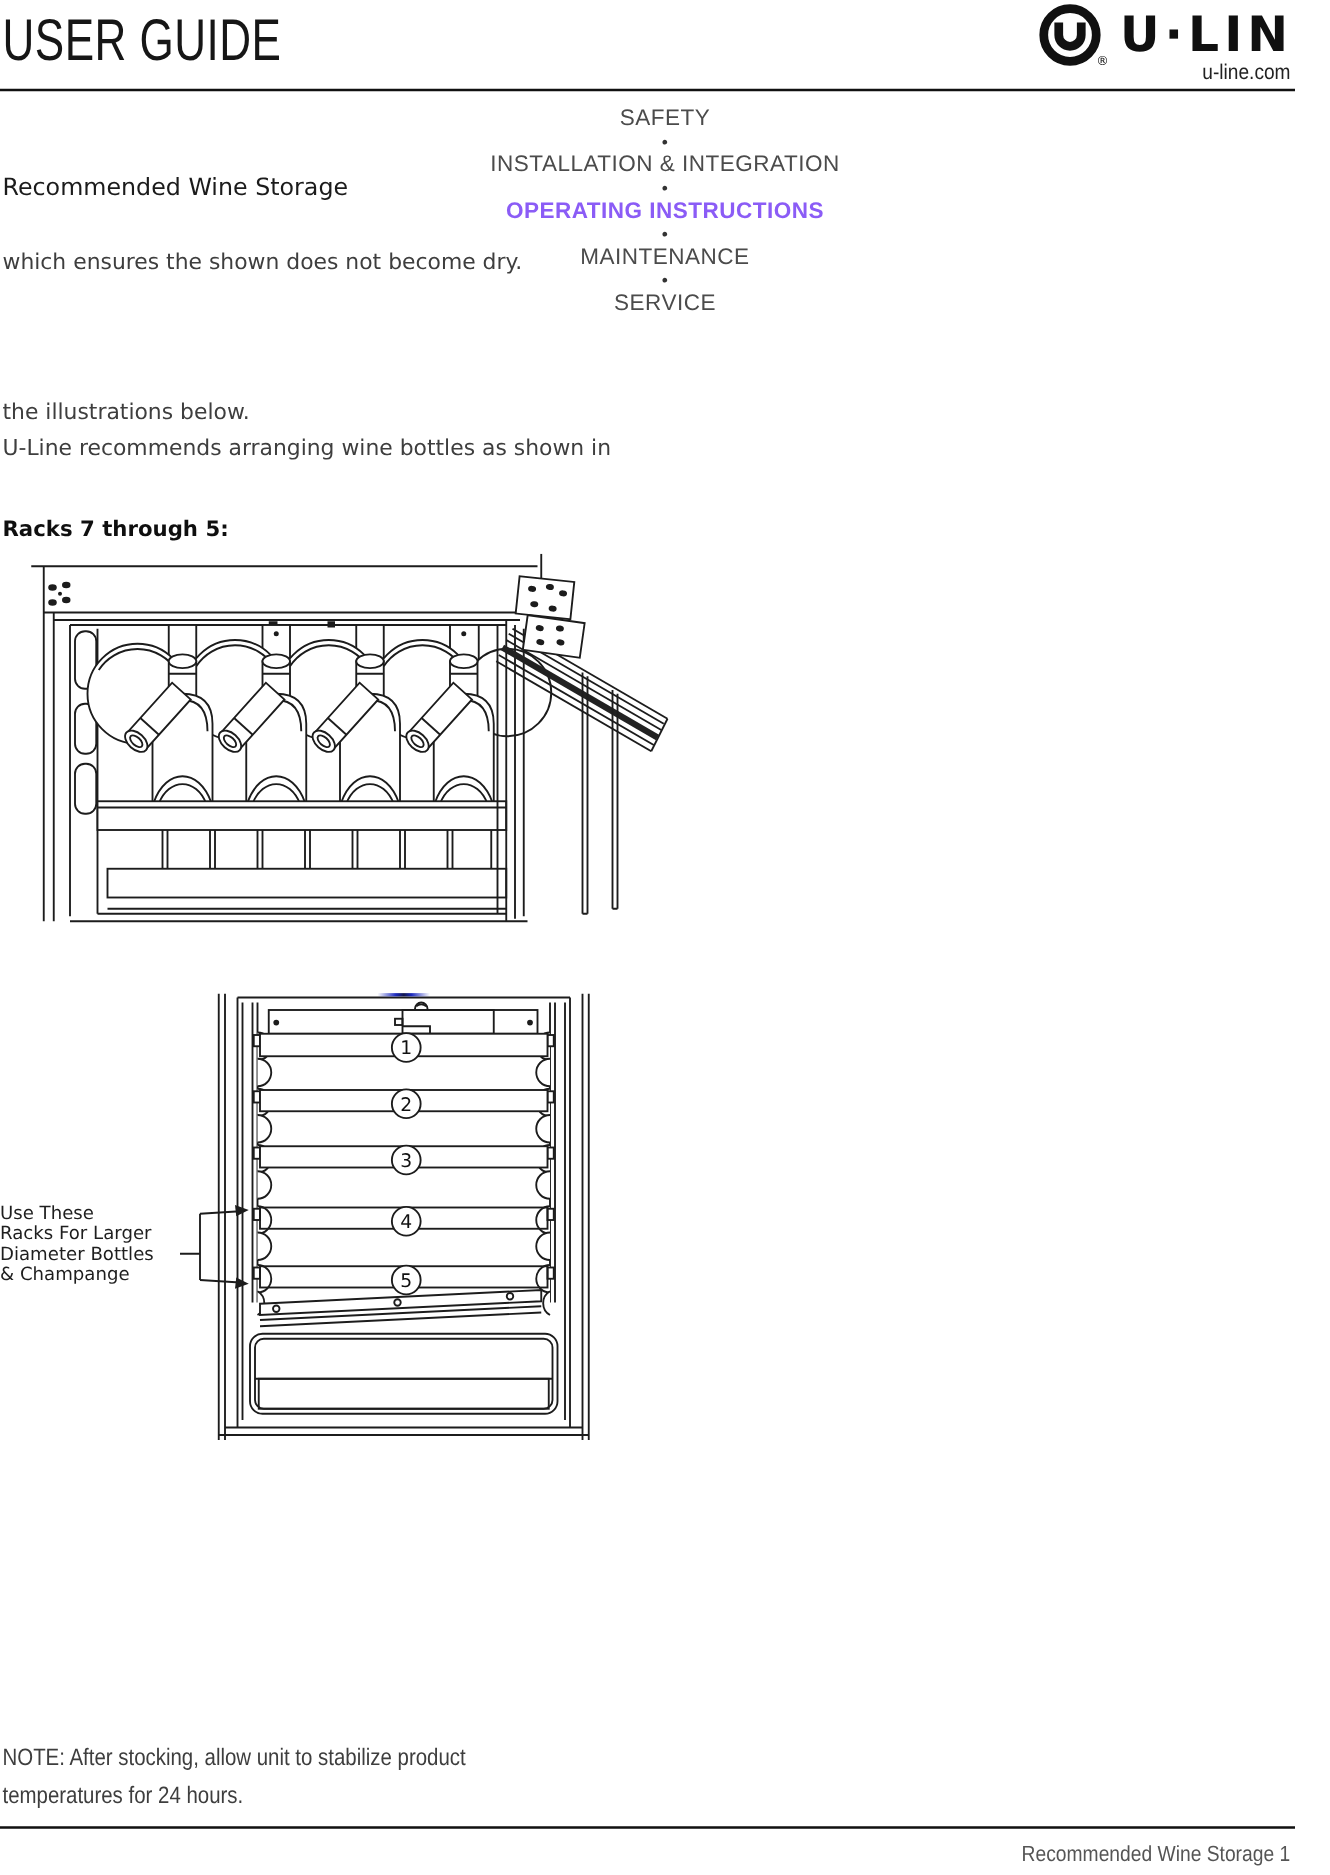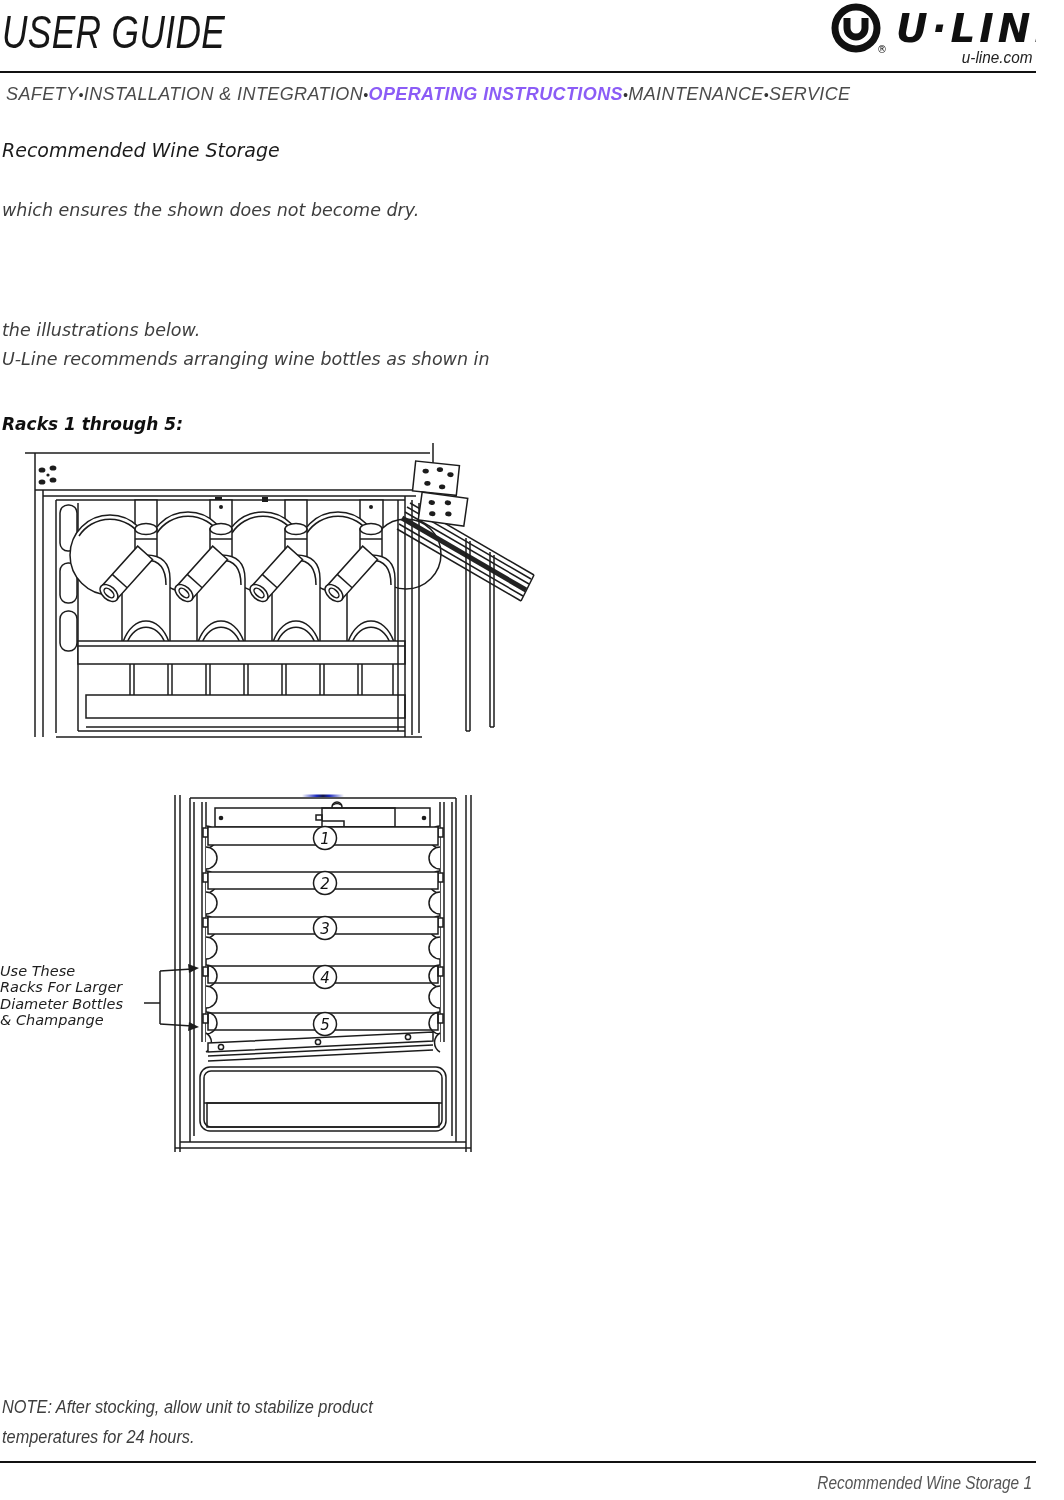--- a/index.html
+++ b/index.html
@@ -1,33 +1,33 @@
 <!DOCTYPE html>
 <html><head>
 <meta charset="utf-8">
 <style>
   html,body{margin:0;padding:0;background:#fff;}
   .page{position:relative;width:1036px;height:1500px;background:#fff;overflow:hidden;
-        font-family:"DejaVu Sans",sans-serif;color:#1c1c1c;font-style:italic;}
+        font-family:"DejaVu Sans",sans-serif;color:#1c1c1c;}
   .abs{position:absolute;}
   
   .guide-title{left:2px;top:4px;font-family:"Liberation Sans",sans-serif;font-size:47px;
         font-weight:400;color:#161616;letter-spacing:0.5px;transform:scaleX(0.75);
         transform-origin:left top;white-space:nowrap;}
   .wordmark{left:896px;top:6px;font-family:"DejaVu Sans",sans-serif;font-weight:bold;
         font-size:39px;letter-spacing:4px;color:#101010;white-space:nowrap;}
   .registered{left:877px;top:44px;font-size:10px;color:#101010;}
   .website{right:4px;top:48px;font-family:"Liberation Sans",sans-serif;font-size:17px;
         color:#222;transform:scaleX(0.9);transform-origin:right top;}
   .rule-top{left:0;top:71px;width:1064px;height:2px;background:#111;}
   .rule-bottom{left:0;top:1461px;width:1064px;height:2px;background:#111;}
   
-  .navbar{left:6px;top:84px;width:1052px;display:flex;justify-content:flex-start;
+  .navbar{left:6px;top:84px;width:1052px;display:flex;justify-content:flex-end;
         align-items:center;font-family:"Liberation Sans",sans-serif;font-size:18px;
-        letter-spacing:0.4px;color:#4b4b4b;white-space:nowrap;}
+        letter-spacing:0.4px;color:#4b4b4b;white-space:nowrap;flex-direction:column;}
   .navbar .bold{font-weight:bold;color:#8b5cf6;}
   .navbar .dot{font-size:14px;color:#333;}
   
   .doc-title{left:2px;top:139px;font-size:19px;color:#1b1b1b;}
   .body-text{left:2px;font-size:17.5px;color:#3e3e3e;line-height:28.5px;}
   .racks-label{left:2px;top:414px;font-size:17px;font-weight:bold;color:#0f0f0f;}
   .note-text{left:2px;top:1392px;font-family:"Liberation Sans",sans-serif;font-size:19px;
         color:#3e3e3e;line-height:30px;transform:scaleX(0.86);transform-origin:left top;}
   .page-label{right:4px;top:1473px;font-family:"Liberation Sans",sans-serif;font-size:17.5px;
         color:#555;transform:scaleX(0.88);transform-origin:right top;}
@@ -74,21 +74,21 @@
 
   <div class="abs body-text" style="top:196px;">
     <div>which ensures the shown does not become dry.</div>
   </div>
 
   <div class="abs body-text" style="top:316px;">
     <div>the illustrations below.</div>
     <div>U-Line recommends arranging wine bottles as shown in</div>
   </div>
 
-  <div class="abs racks-label">Racks 1 through 5:</div>
+  <div class="abs racks-label">Racks 7 through 5:</div>
 
   <svg class="abs" style="left:22px;top:443px;" width="520" height="300" viewBox="0 0 520 300">
 
     <g>
       <line class="ln" x1="3" y1="10" x2="408" y2="10"></line>
       <line class="ln" x1="411" y1="0" x2="411" y2="22"></line>
       <line class="ln" x1="13" y1="10" x2="13" y2="294"></line>
       <line class="ln" x1="21" y1="47" x2="21" y2="294"></line>
       <line class="ln" x1="13" y1="47" x2="400" y2="47"></line>
       <line class="ln" x1="21" y1="53" x2="394" y2="53"></line>

